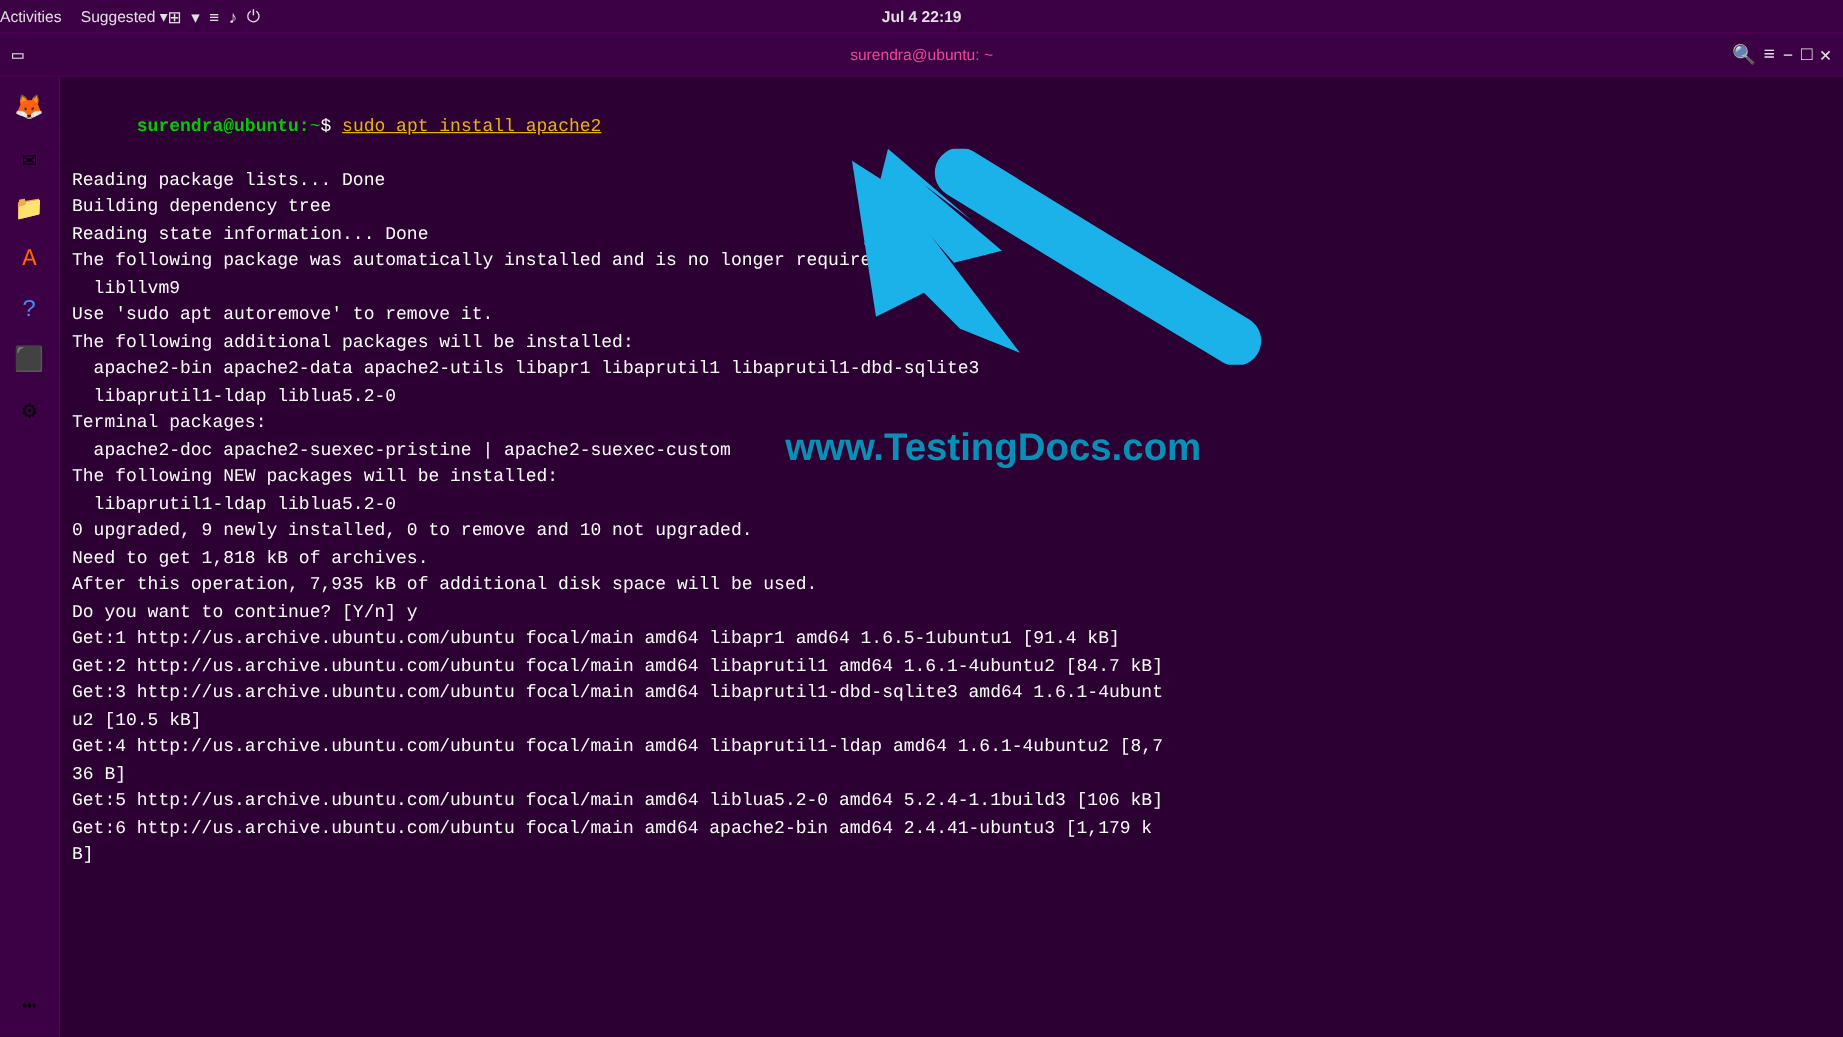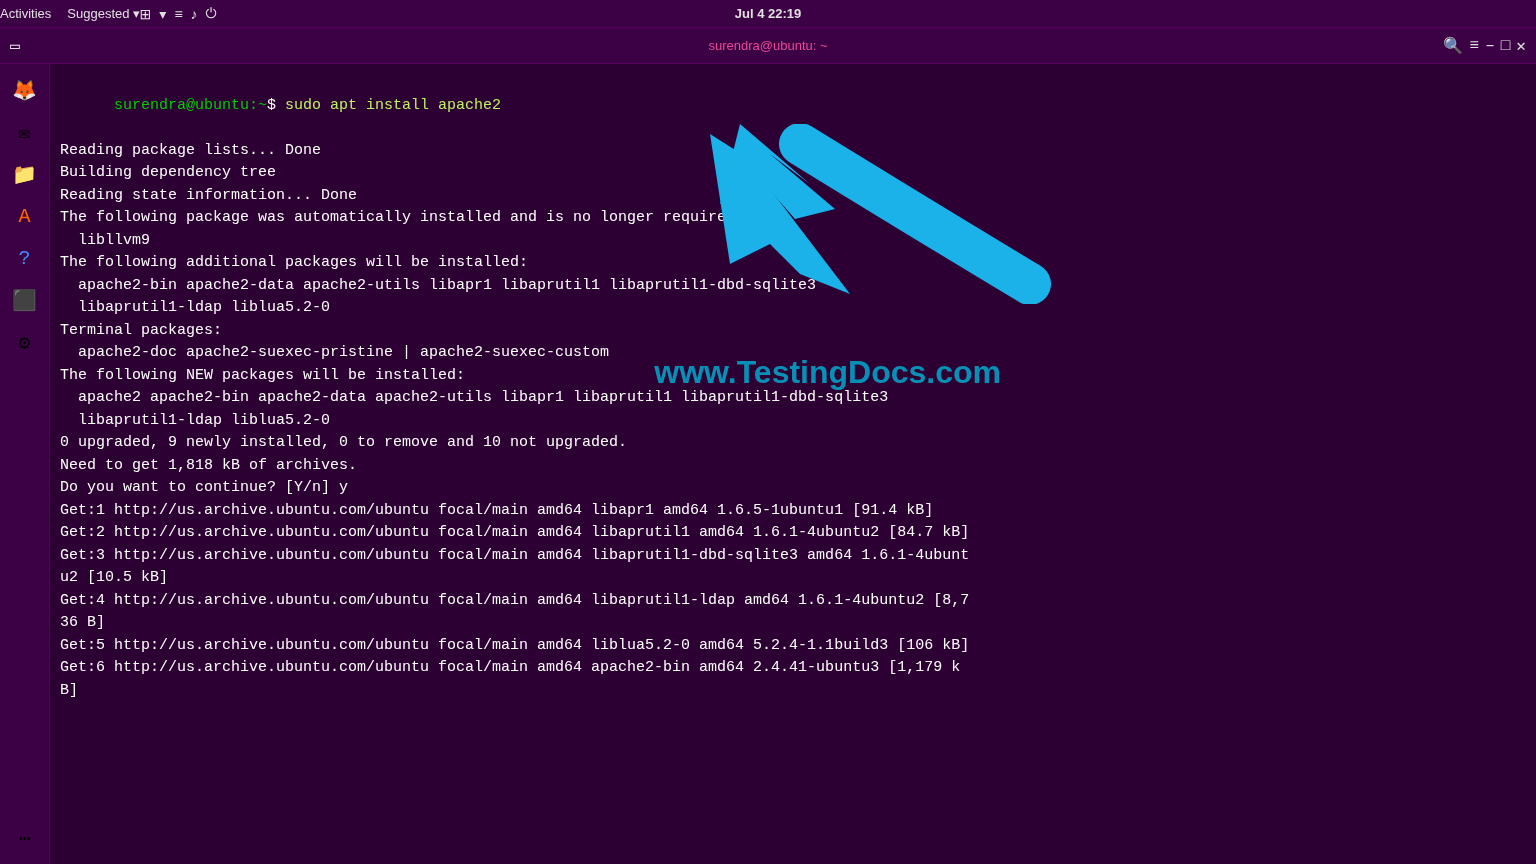--- a/index.html
+++ b/index.html
@@ -130,31 +130,32 @@
     }
     .terminal-line {
       color: #ffffff;
       font-size: 15px;
       line-height: 1.5;
       white-space: pre;
       font-family: 'Courier New', Courier, monospace;
     }
     .prompt-user {
       color: #00cc00;
-      font-weight: normal;
+      font-weight: bold;
       margin-top: 14px;
     }
     .prompt-path {
       color: #00cc00;
     }
     .prompt-dollar {
       color: #ffffff;
     }
     .cmd-text {
-      color: #bef264;
+      color: #eab308;
+      text-decoration: underline;
     }
 
     
     #watermark {
       position: absolute;
       top: 290px;
       left: 50%;
       transform: translateX(-40%);
       color: #00aacc;
       font-size: 32px;
@@ -246,30 +247,31 @@
 
     <div class="terminal-line">
       <span class="prompt-user">surendra@ubuntu:</span><span class="prompt-path">~</span><span class="prompt-dollar">$ </span><span class="cmd-text">sudo apt install apache2</span>
     </div>
 
     <div class="terminal-line">Reading package lists... Done</div>
     <div class="terminal-line">Building dependency tree</div>
     <div class="terminal-line">Reading state information... Done</div>
     <div class="terminal-line">The following package was automatically installed and is no longer required:</div>
     <div class="terminal-line">  libllvm9</div>
+    <div class="terminal-line">Use 'sudo apt autoremove' to remove it.</div>
     <div class="terminal-line">The following additional packages will be installed:</div>
     <div class="terminal-line">  apache2-bin apache2-data apache2-utils libapr1 libaprutil1 libaprutil1-dbd-sqlite3</div>
     <div class="terminal-line">  libaprutil1-ldap liblua5.2-0</div>
     <div class="terminal-line">Terminal packages:</div>
     <div class="terminal-line">  apache2-doc apache2-suexec-pristine | apache2-suexec-custom</div>
     <div class="terminal-line">The following NEW packages will be installed:</div>
-    <div class="terminal-line">  apache2 apache2-bin apache2-data apache2-utils libapr1 libaprutil1 libaprutil1-dbd-sqlite3</div>
     <div class="terminal-line">  libaprutil1-ldap liblua5.2-0</div>
     <div class="terminal-line">0 upgraded, 9 newly installed, 0 to remove and 10 not upgraded.</div>
     <div class="terminal-line">Need to get 1,818 kB of archives.</div>
+    <div class="terminal-line">After this operation, 7,935 kB of additional disk space will be used.</div>
     <div class="terminal-line">Do you want to continue? [Y/n] y</div>
     <div class="terminal-line">Get:1 http://us.archive.ubuntu.com/ubuntu focal/main amd64 libapr1 amd64 1.6.5-1ubuntu1 [91.4 kB]</div>
     <div class="terminal-line">Get:2 http://us.archive.ubuntu.com/ubuntu focal/main amd64 libaprutil1 amd64 1.6.1-4ubuntu2 [84.7 kB]</div>
     <div class="terminal-line">Get:3 http://us.archive.ubuntu.com/ubuntu focal/main amd64 libaprutil1-dbd-sqlite3 amd64 1.6.1-4ubunt</div>
     <div class="terminal-line">u2 [10.5 kB]</div>
     <div class="terminal-line">Get:4 http://us.archive.ubuntu.com/ubuntu focal/main amd64 libaprutil1-ldap amd64 1.6.1-4ubuntu2 [8,7</div>
     <div class="terminal-line">36 B]</div>
     <div class="terminal-line">Get:5 http://us.archive.ubuntu.com/ubuntu focal/main amd64 liblua5.2-0 amd64 5.2.4-1.1build3 [106 kB]</div>
     <div class="terminal-line">Get:6 http://us.archive.ubuntu.com/ubuntu focal/main amd64 apache2-bin amd64 2.4.41-ubuntu3 [1,179 k</div>
     <div class="terminal-line">B]</div>

